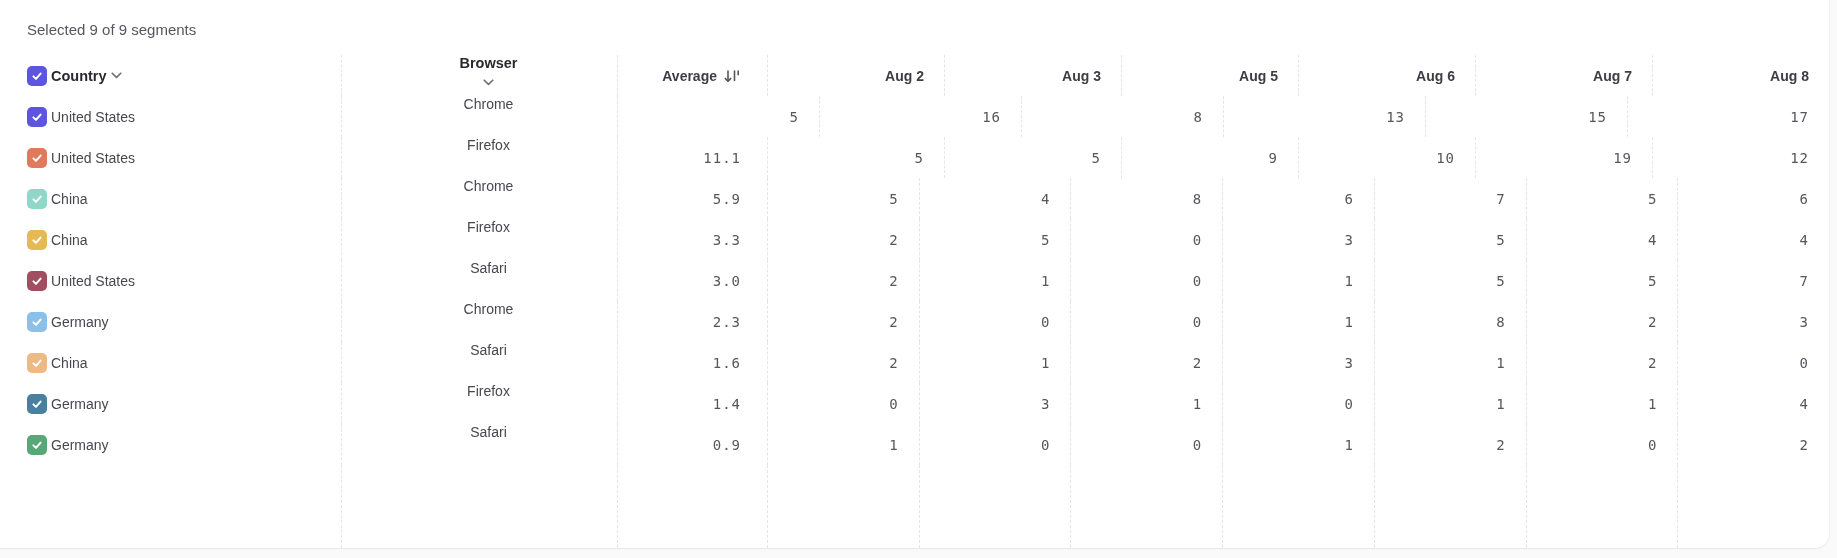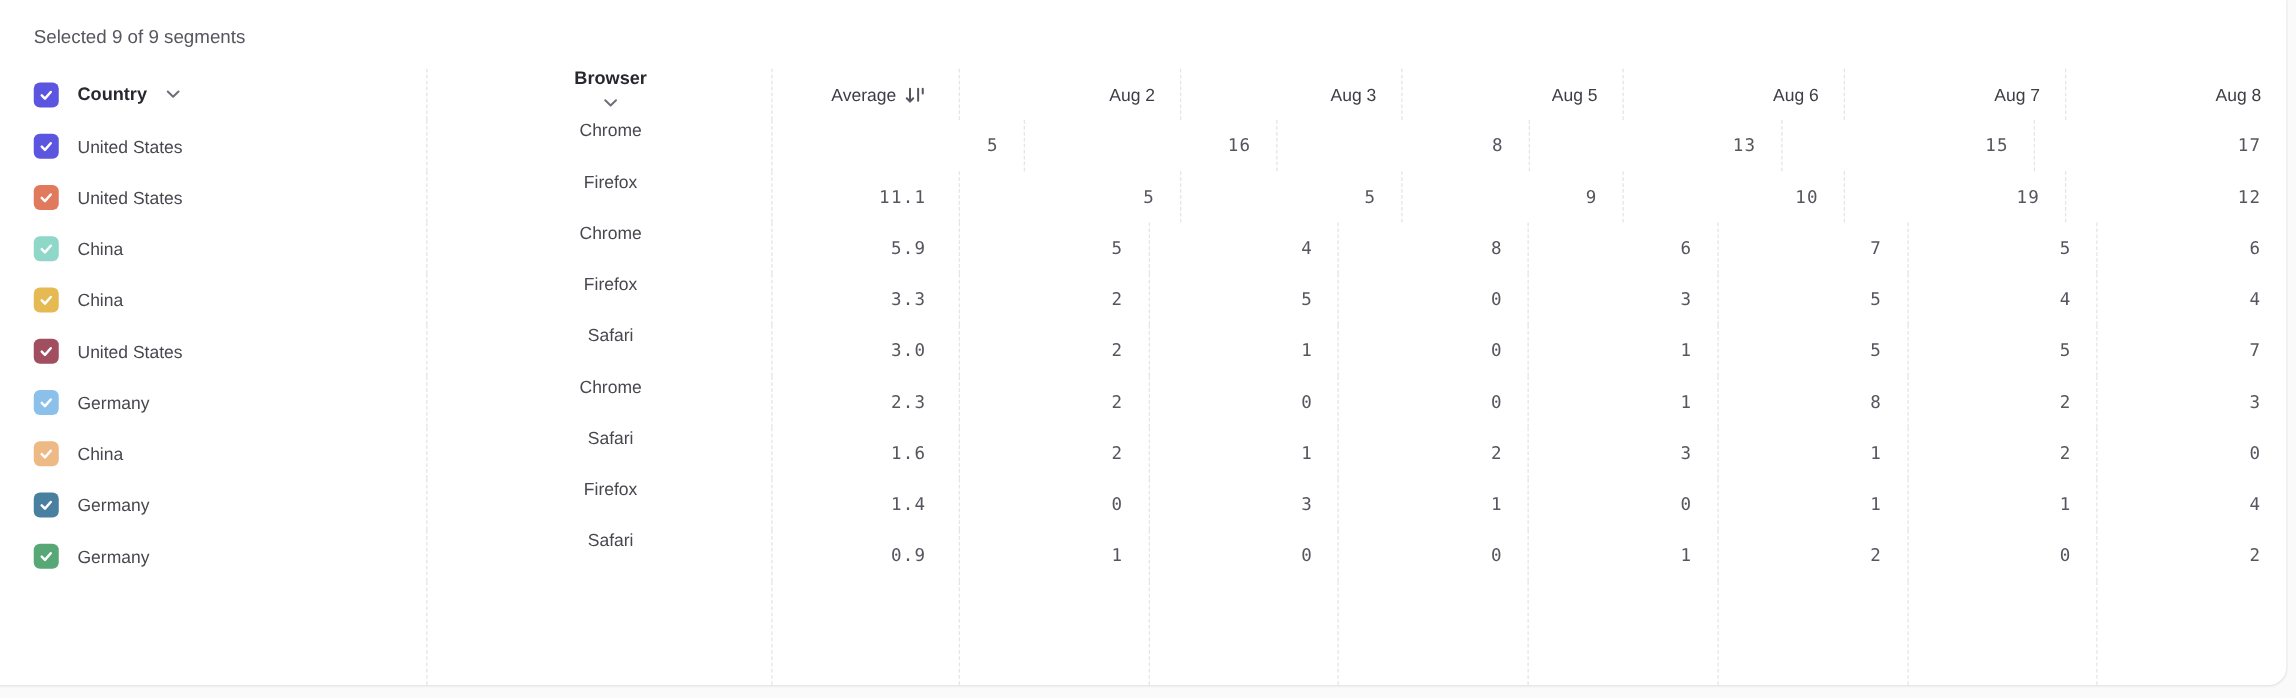--- a/index.html
+++ b/index.html
@@ -28,27 +28,27 @@
     color: #56565f;
   }
   .grid { display: flex; flex-direction: column; }
   .row { display: flex; align-items: stretch; height: 41px; }
   .row.filler { height: 83px; }
   .col {
     display: flex;
     align-items: center;
     box-sizing: border-box;
   }
-  .col-country { width: 341px; padding-left: 27px; gap: 15px; }
+  .col-country { width: 341px; padding-left: 27px; gap: 4px; }
   .col-browser { width: 276px; padding-left: 18px; gap: 8px; border-left: 1px dashed #e4e4e9; flex-direction: column; }
   .col-avg     { width: 150px; justify-content: flex-end; padding-right: 26px; gap: 6px; border-left: 1px dashed #e4e4e9; }
   .col-date    { flex: 1 1 0; justify-content: flex-end; padding-right: 20px; border-left: 1px dashed #e4e4e9; }
 
   .th-strong { font-size: 14.5px; font-weight: bold; color: #28282f; }
-  .th-num    { font-size: 14px;   font-weight: normal; color: #3d3d45; }
+  .th-num    { font-size: 14px;   font-weight: bold; color: #3d3d45; }
   .cell-label { font-size: 14px; color: #47474f; }
   .num {
     font-family: "DejaVu Sans Mono", monospace;
     font-size: 14px;
     color: #56565e;
     letter-spacing: 1px;
   }
   .checkbox {
     width: 20px; height: 20px;
     border-radius: 5px;

